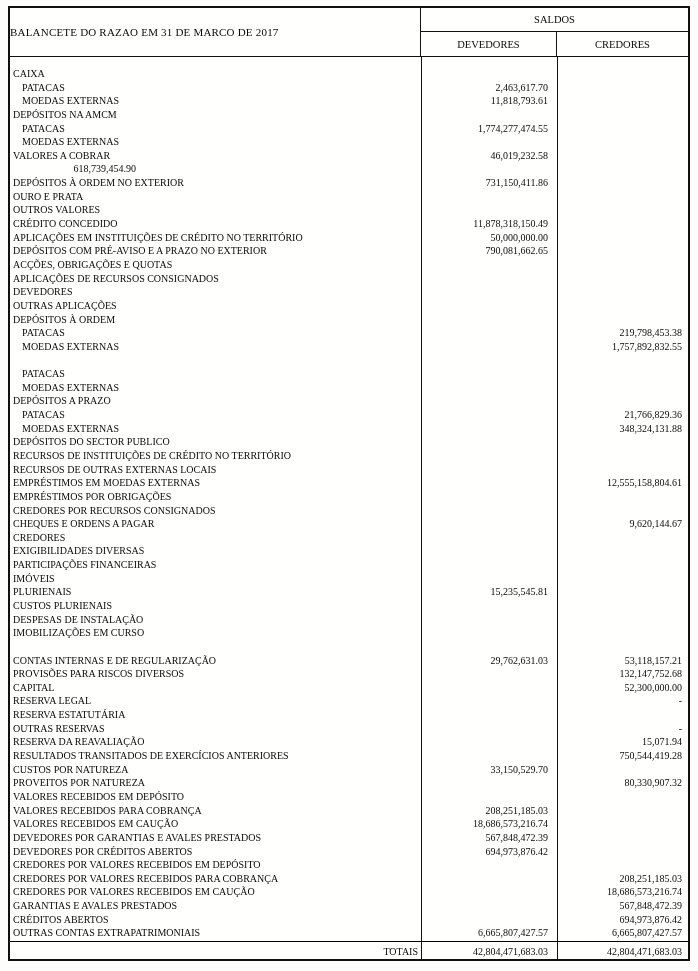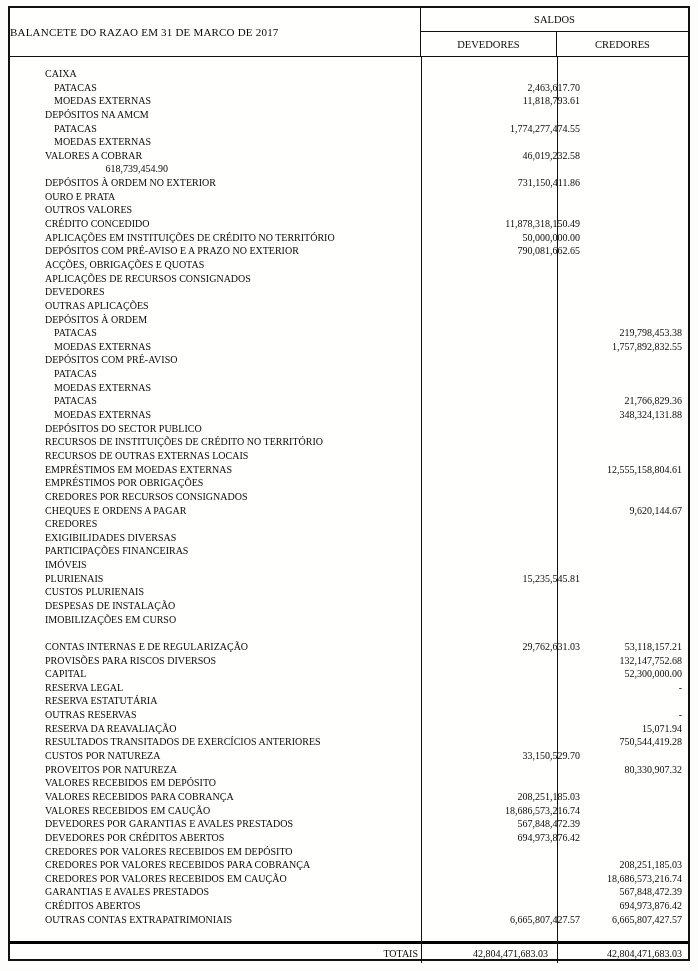--- a/index.html
+++ b/index.html
@@ -12,28 +12,28 @@
   .h-right{flex:1;display:flex;flex-direction:column;}
   .h-saldos{height:24px;border-bottom:1px solid #111;display:flex;align-items:center;justify-content:center;font-size:10.5px;box-sizing:border-box;}
   .h-cols{flex:1;display:flex;}
   .h-dev{width:136px;border-right:1px solid #111;display:flex;align-items:center;justify-content:center;font-size:10.5px;box-sizing:border-box;}
   .h-cred{flex:1;display:flex;align-items:center;justify-content:center;font-size:10.5px;}
   
   .t-lower{position:relative;flex:1;display:flex;flex-direction:column;}
   .vline{position:absolute;top:0;bottom:0;width:1px;background:#111;}
   .vline.v1{left:411px;}
   .vline.v2{left:547px;}
-  .t-body{height:884px;padding-top:10px;box-sizing:border-box;overflow:hidden;padding-left:32px;}
+  .t-body{height:884px;padding-top:10px;box-sizing:border-box;overflow:hidden;}
   .row{display:flex;height:13.65px;line-height:13.65px;font-size:10px;white-space:nowrap;}
   .c-label{width:412px;padding-left:3px;box-sizing:border-box;overflow:hidden;}
   .row.indent .c-label{padding-left:12px;}
   .c-d{width:136px;text-align:right;padding-right:10px;box-sizing:border-box;overflow:hidden;}
   .c-c{flex:1;text-align:right;padding-right:6px;box-sizing:border-box;overflow:hidden;}
   
-  .t-totals{border-top:3px solid #000000;height:19px;display:flex;align-items:center;font-size:10px;flex:0 0 auto;}
+  .t-totals{border-top:1px solid #000000;height:19px;display:flex;align-items:center;font-size:10px;flex:0 0 auto;}
   .tot-label{width:412px;text-align:right;padding-right:4px;box-sizing:border-box;}
   .tot-d{width:136px;text-align:right;padding-right:10px;box-sizing:border-box;}
   .tot-c{flex:1;text-align:right;padding-right:6px;box-sizing:border-box;}
 </style>
 </head>
 <body>
 
 <div class="page">
   <div class="bal-table">
 
@@ -153,31 +153,35 @@
             <div class="c-label">PATACAS</div>
             <div class="c-d"></div>
             <div class="c-c">219,798,453.38</div>
           </div>
           <div class="row indent">
             <div class="c-label">MOEDAS EXTERNAS</div>
             <div class="c-d"></div>
             <div class="c-c">1,757,892,832.55</div>
           </div>
           <div class="row">
-            <div class="c-label">DEPÓSITOS COM PRÉ-AVISO</div>
-            <div class="c-d"></div>
-            <div class="c-c"></div>
-          </div>
-          <div class="row indent">
-            <div class="c-label">PATACAS</div>
-            <div class="c-d"></div>
-            <div class="c-c"></div>
-          </div>
-          <div class="row indent">
-            <div class="c-label">MOEDAS EXTERNAS</div>
+            <div class="c-d"></div>
+            <div class="c-c"></div>
+          </div>
+          <div class="row indent">
+            <div class="c-label">PATACAS</div>
+            <div class="c-d"></div>
+            <div class="c-c"></div>
+          </div>
+          <div class="row indent">
+            <div class="c-label">MOEDAS EXTERNAS</div>
+            <div class="c-d"></div>
+            <div class="c-c"></div>
+          </div>
+          <div class="row">
+            <div class="c-label">DEPÓSITOS A PRAZO</div>
             <div class="c-d"></div>
             <div class="c-c"></div>
           </div>
           <div class="row indent">
             <div class="c-label">PATACAS</div>
             <div class="c-d"></div>
             <div class="c-c">21,766,829.36</div>
           </div>
           <div class="row indent">
             <div class="c-label">MOEDAS EXTERNAS</div>

